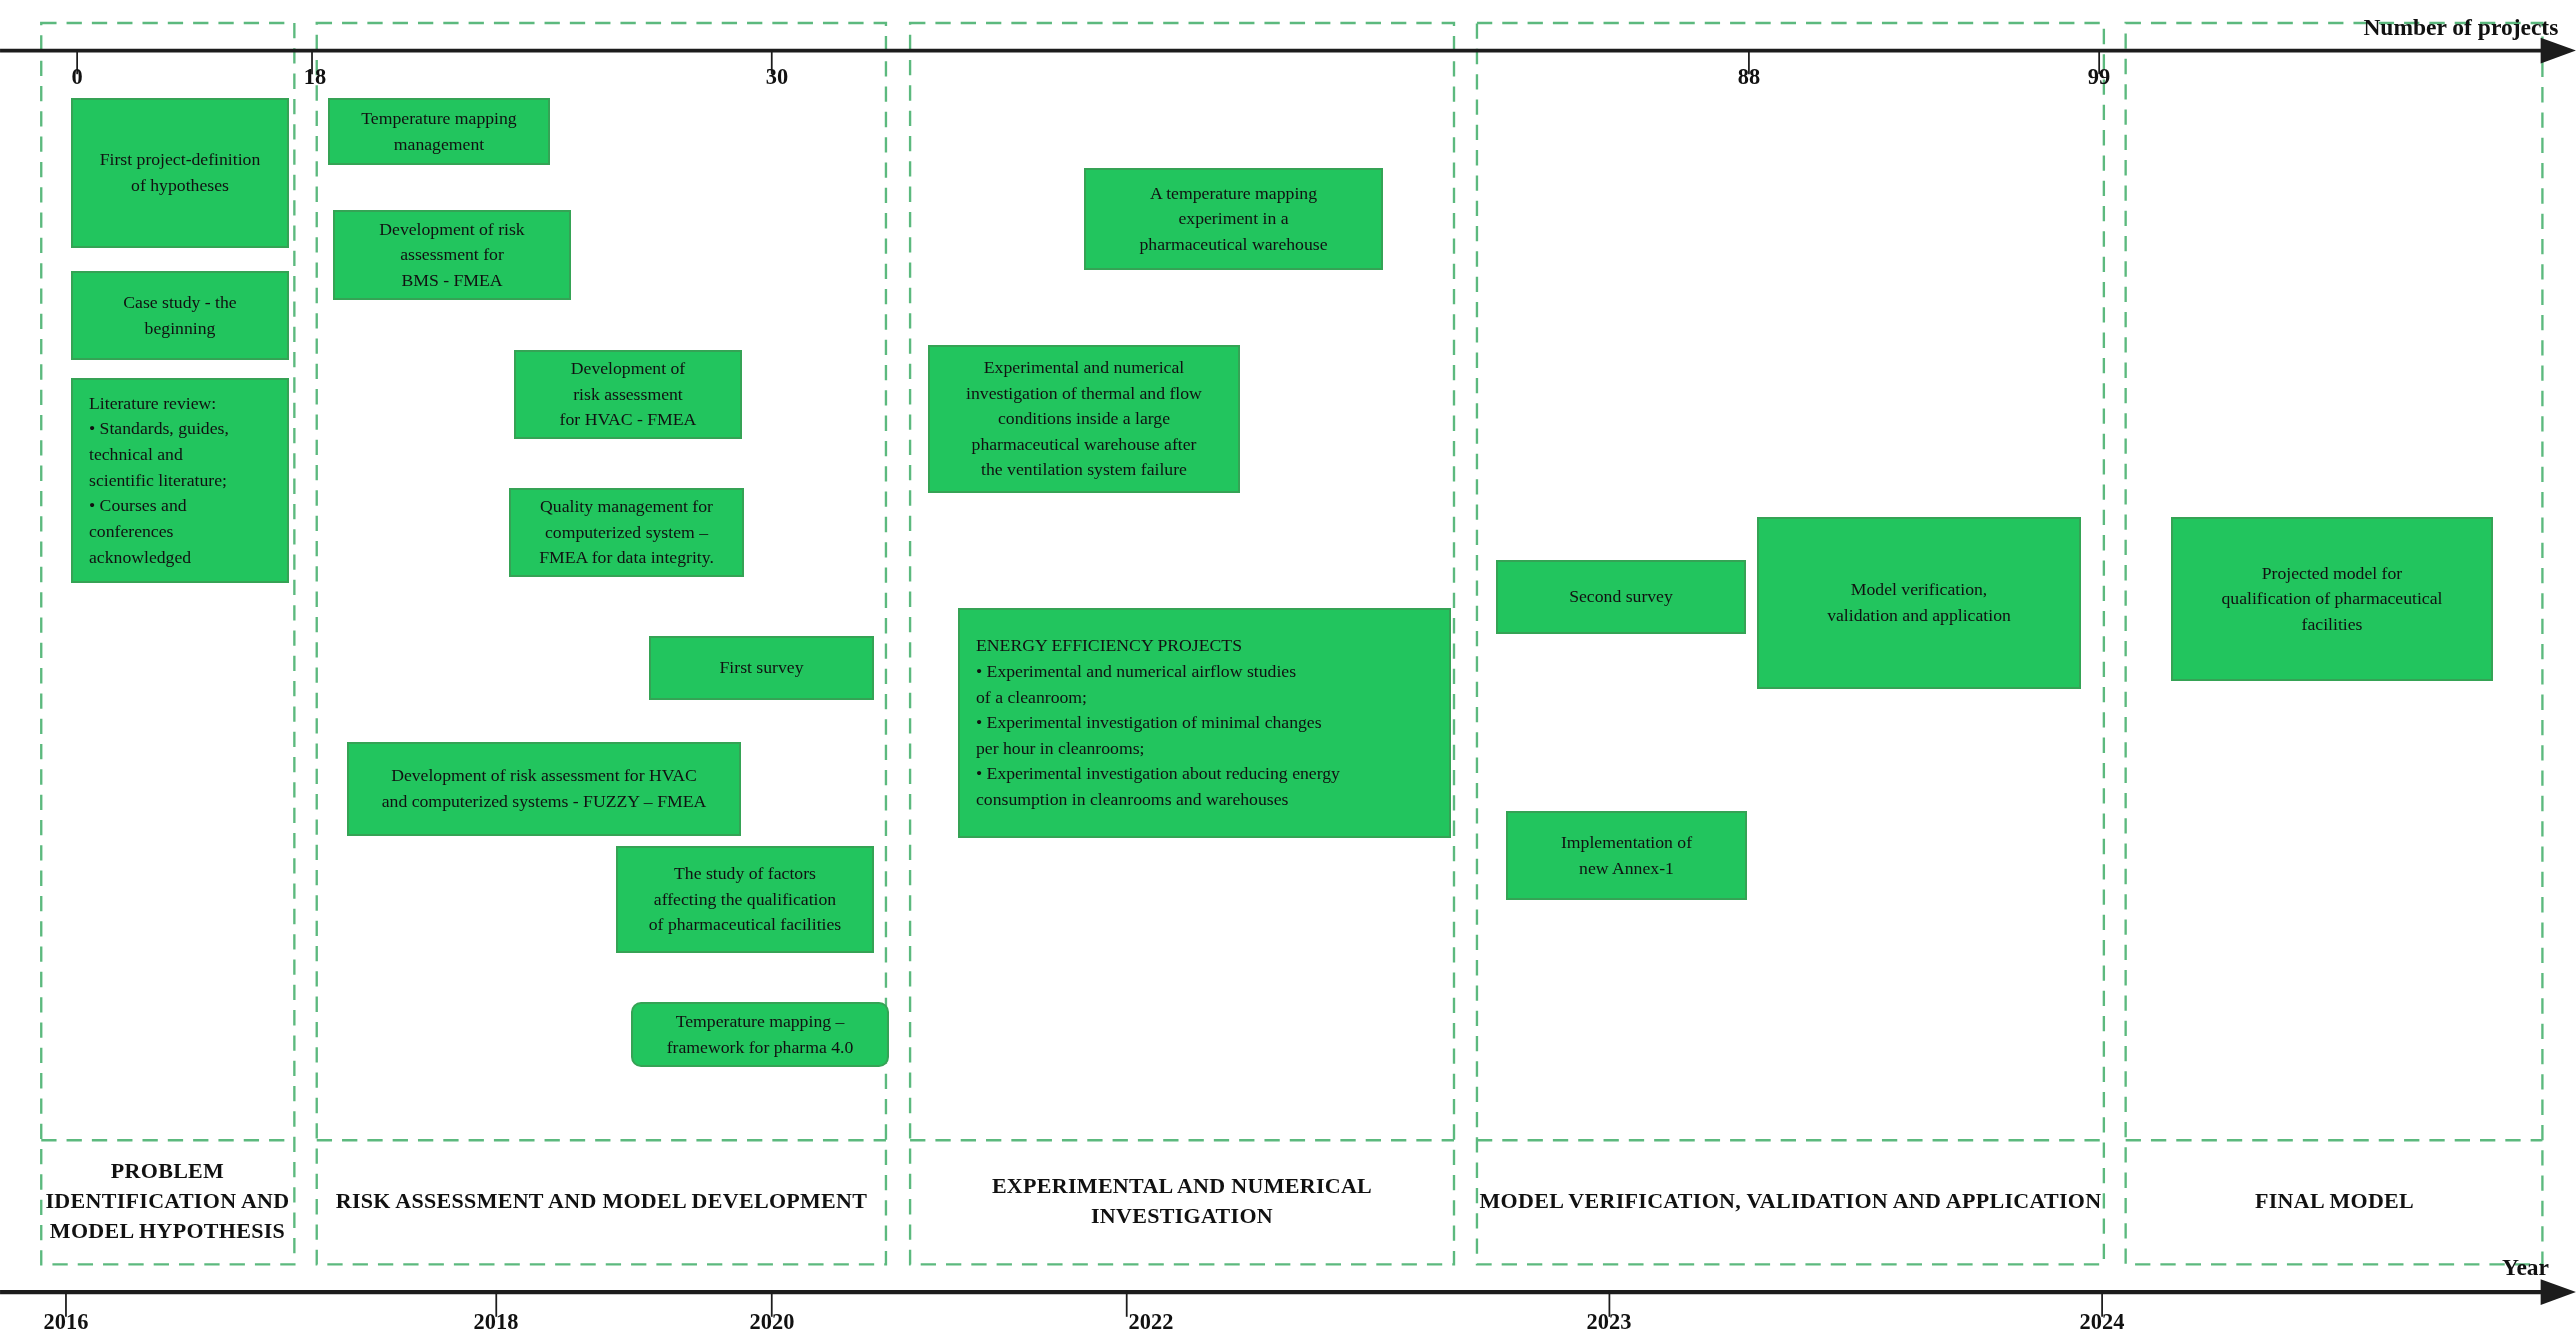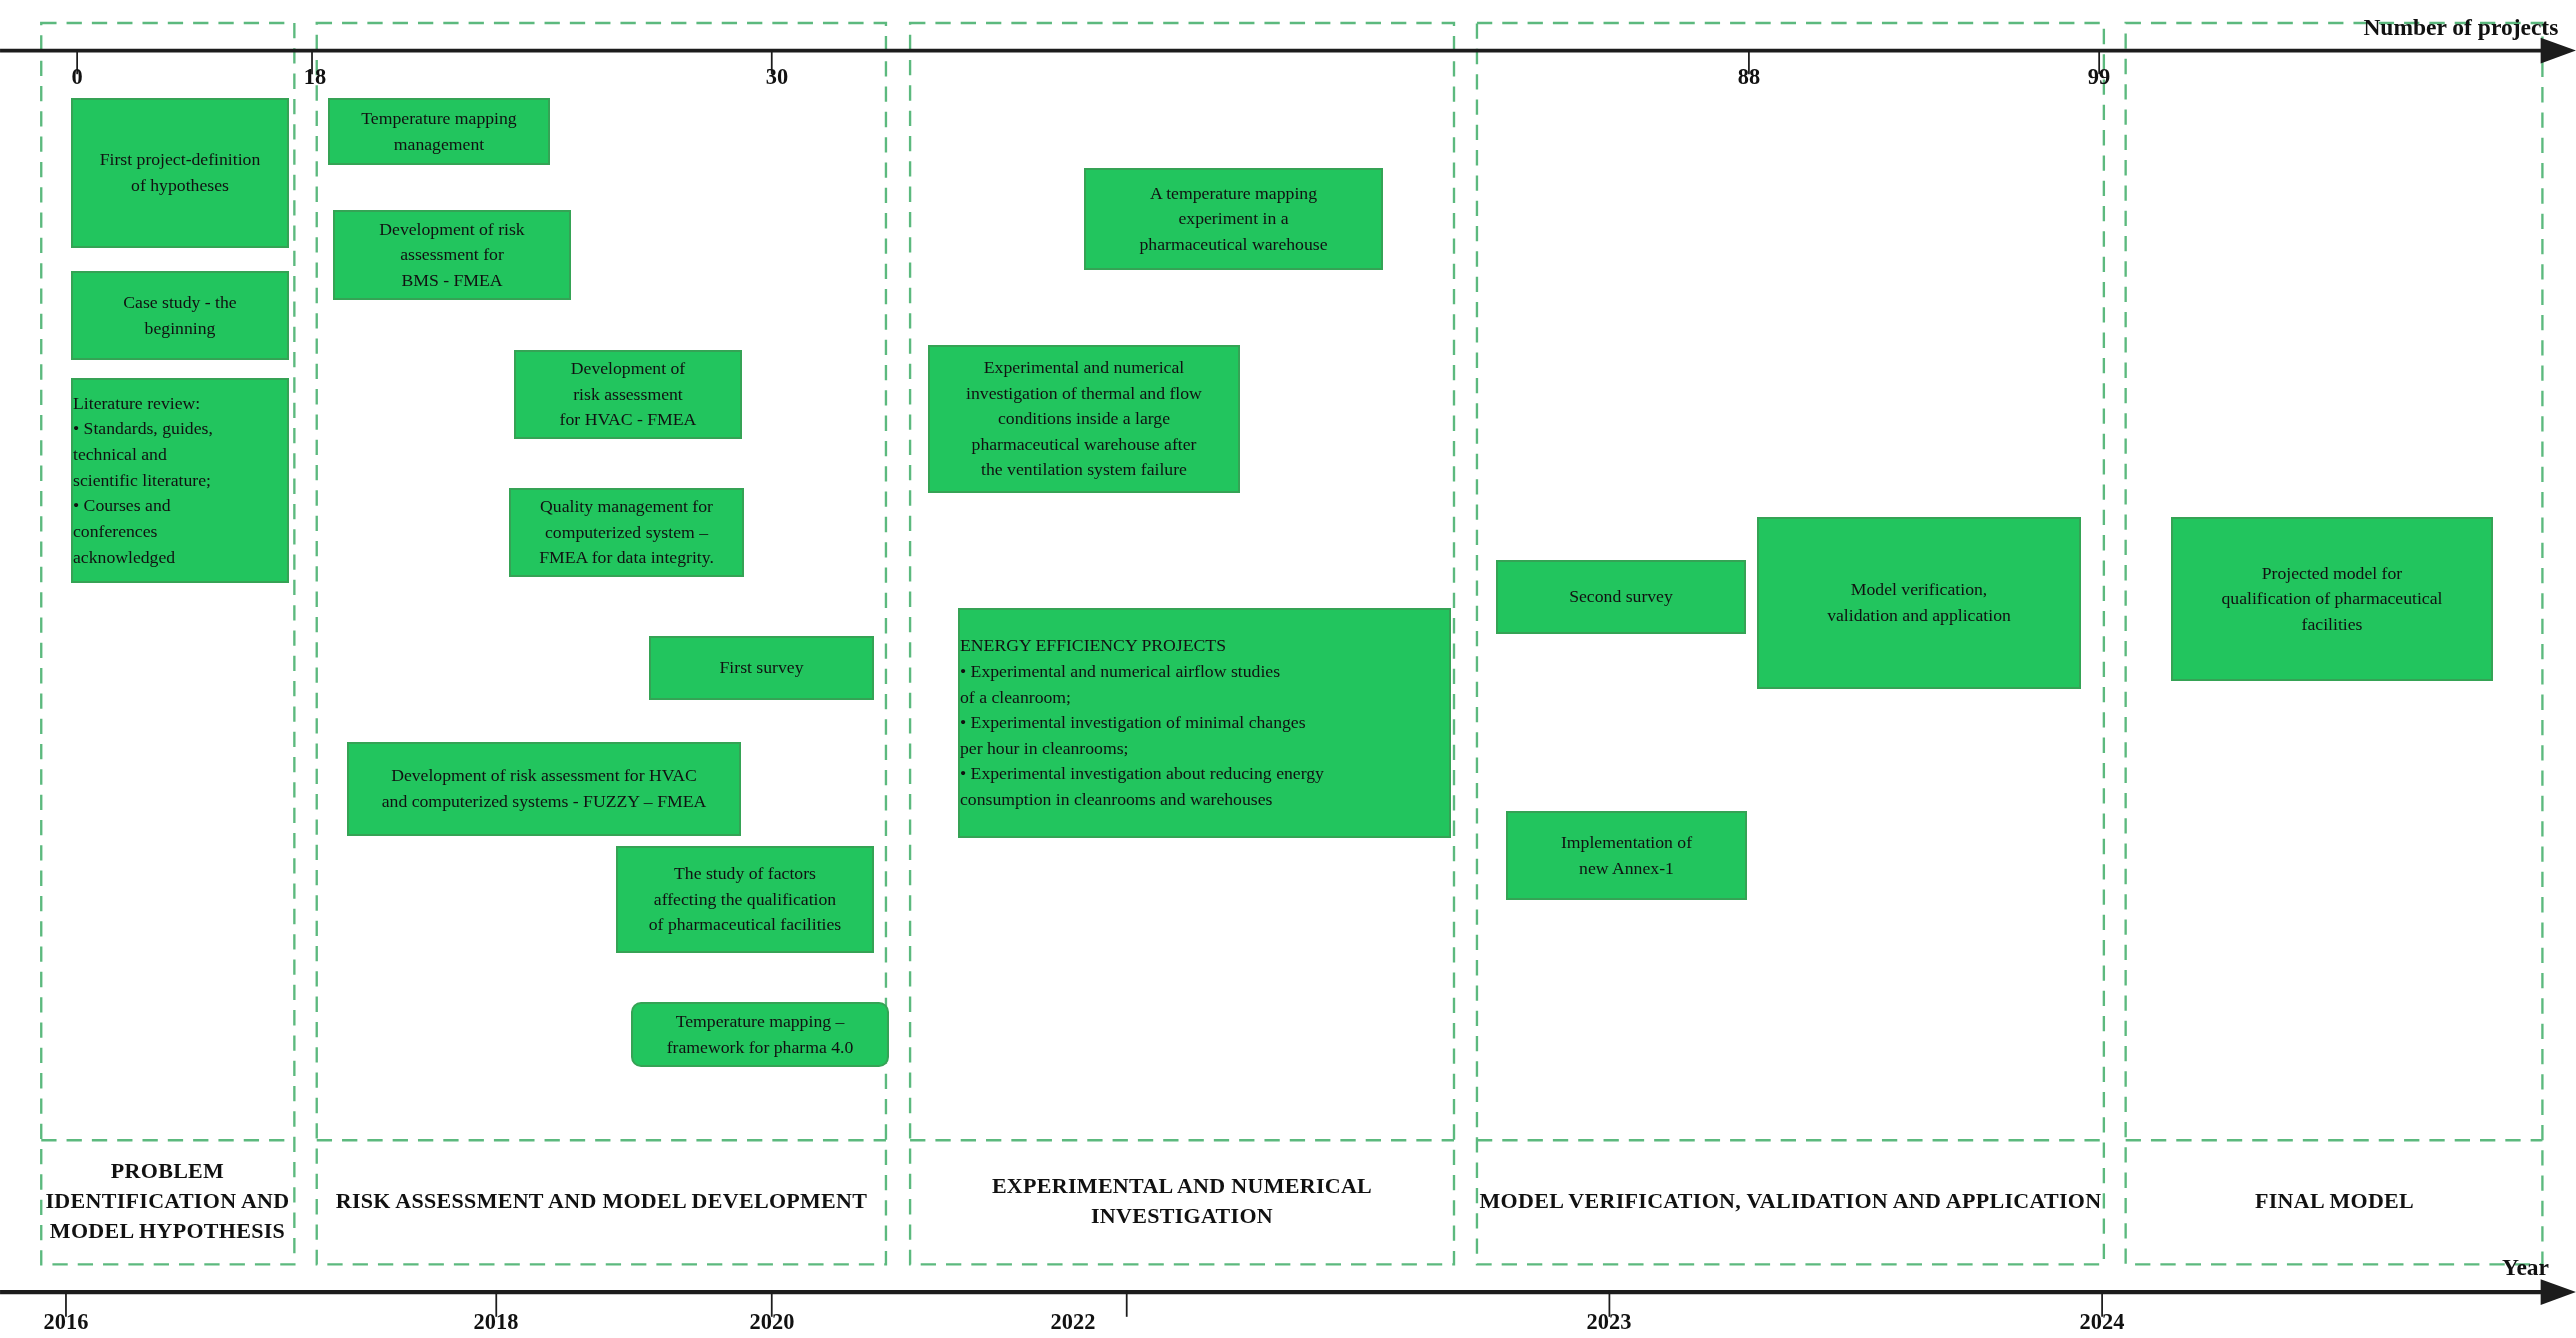--- a/index.html
+++ b/index.html
@@ -22,21 +22,21 @@
     justify-content:center;
     text-align:center;
     font-size:17.7px;
     line-height:1.45;
     white-space:pre-line;
     padding:2.4px 8.2px;
   }
   .gbox.align-left{
     text-align:left;
     justify-content:flex-start;
-    padding-left:0;
+    padding-left:16px;
     padding-right:10.6px;
   }
   .phase-label{
     position:absolute;
     top:1142px;height:118px;
     display:flex;align-items:center;justify-content:center;
     text-align:center;
     font-weight:bold;
     font-size:22px;
     line-height:1.35;
@@ -109,21 +109,21 @@
 
   <span class="tick-label top" style="left:77px">0</span>
   <span class="tick-label top" style="left:315px">18</span>
   <span class="tick-label top" style="left:777px">30</span>
   <span class="tick-label top" style="left:1749px">88</span>
   <span class="tick-label top" style="left:2099px">99</span>
 
   <span class="tick-label year" style="left:66px">2016</span>
   <span class="tick-label year" style="left:496px">2018</span>
   <span class="tick-label year" style="left:772px">2020</span>
-  <span class="tick-label year" style="left:1073px">2022</span>
+  <span class="tick-label year" style="left:1151px">2022</span>
   <span class="tick-label year" style="left:1609px">2023</span>
   <span class="tick-label year" style="left:2102px">2024</span>
 
   <div class="phase-label" style="left:41px;width:253px;">PROBLEM
 IDENTIFICATION AND
 MODEL HYPOTHESIS</div>
   <div class="phase-label" style="left:317px;width:569px;">RISK ASSESSMENT AND MODEL DEVELOPMENT</div>
   <div class="phase-label" style="left:910px;width:544px;">EXPERIMENTAL AND NUMERICAL INVESTIGATION</div>
   <div class="phase-label" style="left:1477px;width:627px;">MODEL VERIFICATION, VALIDATION AND APPLICATION</div>
   <div class="phase-label" style="left:2126px;width:417px;">FINAL MODEL</div>

